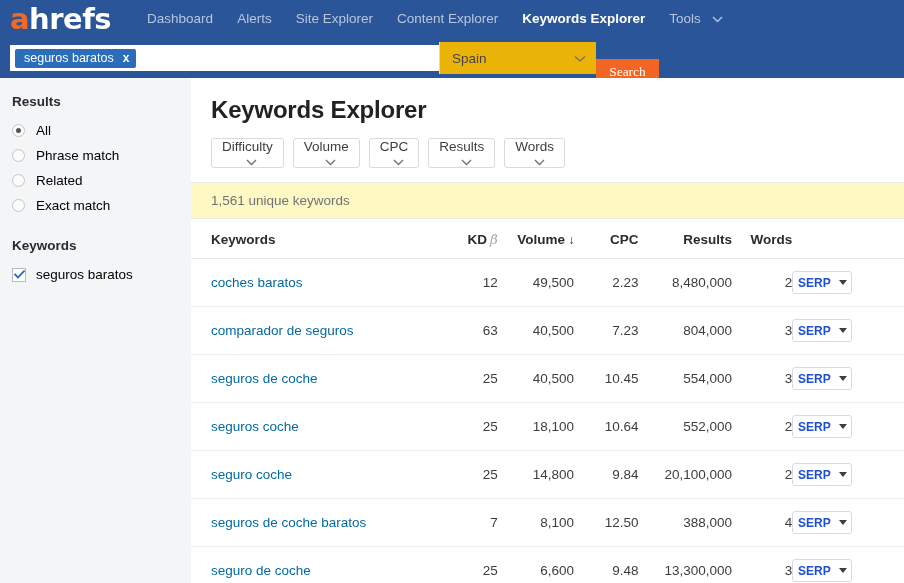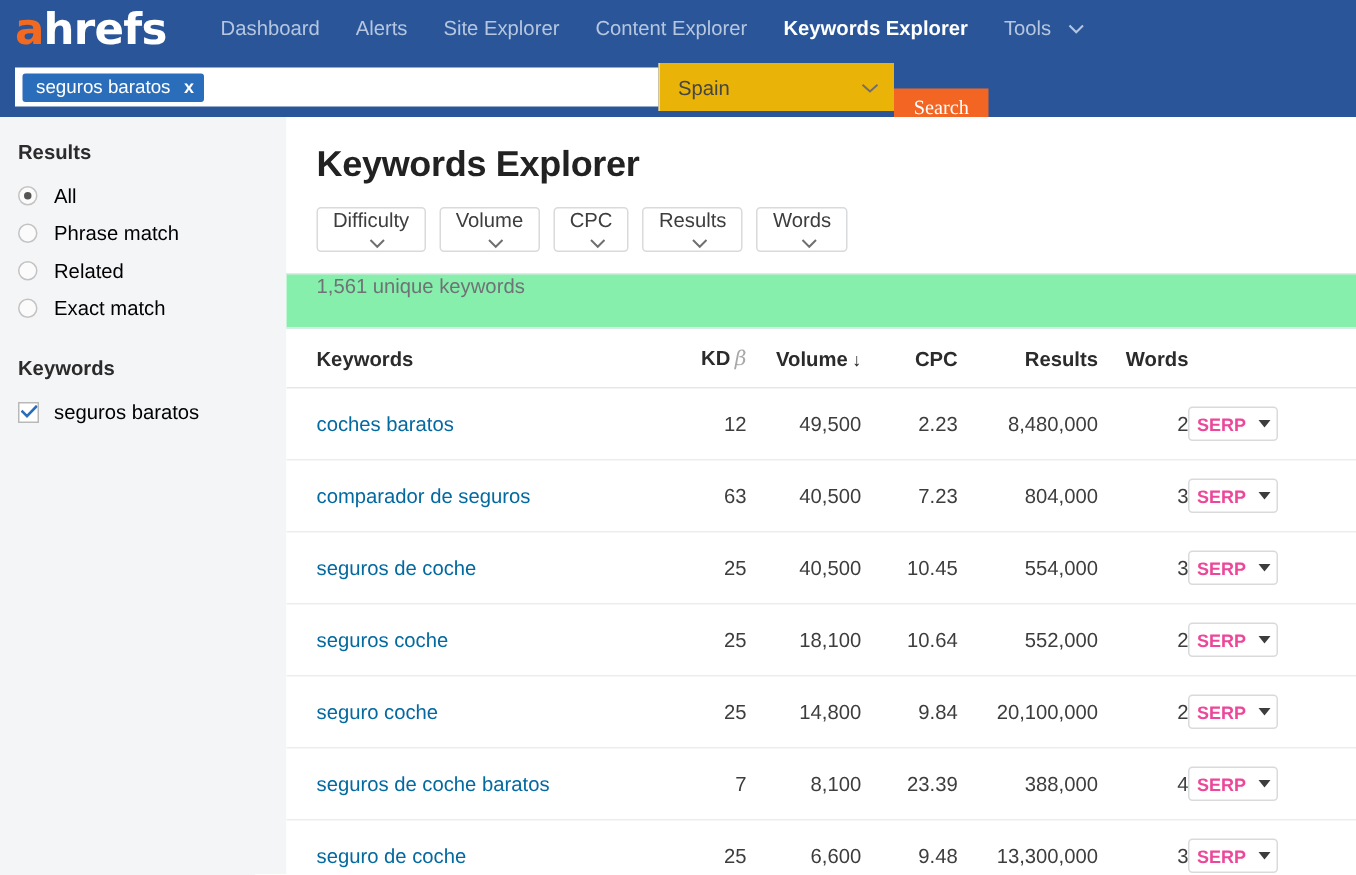--- a/index.html
+++ b/index.html
@@ -223,25 +223,26 @@
     height: 28px;
     border-left: 1px solid #e2e3e5;
     display: flex;
     align-items: center;
     justify-content: center;
     flex: 0 0 34px;
     cursor: pointer;
   }
 
   .countbar {
-    background: #86efac;
+    background: #fef9c3;
     border-top: 1px solid #e6e7e9;
     border-bottom: 1px solid #e6e7e9;
     height: 37px;
     display: flex;
+    align-items: center;
     padding-left: 20px;
     font-size: 13.5px;
     color: #6f7376;
   }
 
   table.kwtable {
     width: 100%;
     border-collapse: collapse;
     table-layout: fixed;
     font-size: 13.5px;
@@ -290,21 +291,21 @@
     display: inline-flex;
     align-items: center;
     justify-content: center;
     height: 23px;
     width: 60px;
     border: 1px solid #d9dadc;
     border-radius: 3px;
     background: #ffffff;
     font-size: 12px;
     font-weight: bold;
-    color: #ec4899;
+    color: #1d4ed8;
     cursor: pointer;
   }
   .serp-btn .tri {
     margin-left: 8px;
     width: 0; height: 0;
     border-left: 4px solid transparent;
     border-right: 4px solid transparent;
     border-top: 5px solid #3d3d3d;
   }
 </style>
@@ -543,21 +544,21 @@
               <span>SERP</span>
               <span class="tri"></span>
             </span>
           </td>
         </tr>
 
         <tr>
           <td class="c-kw">seguros de coche baratos</td>
           <td class="c-kd">7</td>
           <td class="c-vol">8,100</td>
-          <td class="c-cpc">23.39</td>
+          <td class="c-cpc">12.50</td>
           <td class="c-res">388,000</td>
           <td class="c-wrd">4</td>
           <td class="c-serp">
             <span class="serp-btn">
               <span>SERP</span>
               <span class="tri"></span>
             </span>
           </td>
         </tr>
 

